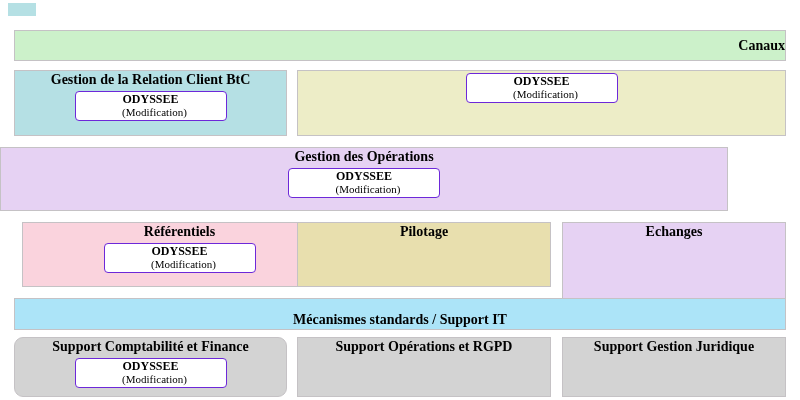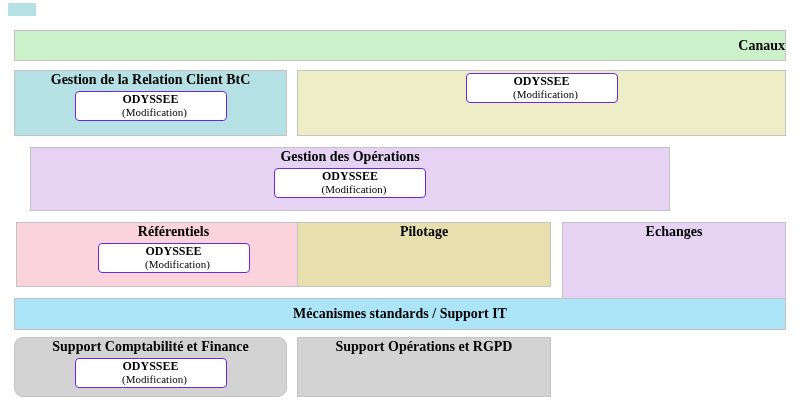--- a/index.html
+++ b/index.html
@@ -52,22 +52,22 @@
   .app-detail {
     font-size: 11px;
     line-height: 12px;
     margin-left: 8px;
   }
   
   #b-corner      { left: 8px;   top: 3px;   width: 28px;  height: 13px; border: none; }
   #b-canaux      { left: 14px;  top: 30px;  width: 772px; height: 31px; }
   #b-grc         { left: 14px;  top: 70px;  width: 273px; height: 66px; }
   #b-partenaire  { left: 297px; top: 70px;  width: 489px; height: 66px; }
-  #b-operations  { left: 30px;  top: 147px; width: 640px; height: 64px; }
-  #b-referentiels{ left: 16px;  top: 222px; width: 315px; height: 65px; }
+  #b-operations  { left: 0;  top: 147px; width: 728px; height: 64px; }
+  #b-referentiels{ left: 22px;  top: 222px; width: 315px; height: 65px; }
   #b-pilotage    { left: 297px; top: 222px; width: 254px; height: 65px; }
   #b-echanges    { left: 562px; top: 222px; width: 224px; height: 81px; }
   #b-mecanismes  { left: 14px;  top: 298px; width: 772px; height: 32px; }
   #b-compta      { left: 14px;  top: 337px; width: 273px; height: 60px; border-radius: 9px; }
   #b-conformite  { left: 297px; top: 337px; width: 254px; height: 60px; }
   #b-juridique   { left: 562px; top: 337px; width: 224px; height: 60px; }
 </style>
 </head>
 <body>
 
@@ -111,30 +111,33 @@
   </div>
 
   <div class="block" id="b-pilotage" style="background-color: rgb(232, 223, 174);">
     <div class="block-label">Pilotage</div>
   </div>
 
   <div class="block" id="b-echanges" style="background-color: rgb(230, 210, 243);">
     <div class="block-label">Echanges</div>
   </div>
 
-  <div class="block band" id="b-mecanismes" style="background-color: rgb(172, 228, 248);">
+  <div class="block band" id="b-mecanismes" style="background-color: rgb(172, 228, 248); align-items: flex-end;">
     <div class="block-label">Mécanismes standards / Support IT</div>
   </div>
 
   <div class="block" id="b-compta" style="background-color: rgb(211, 211, 211);">
     <div class="block-label">Support Comptabilité et Finance</div>
     <div class="app-chip">
       <div class="app-name">ODYSSEE</div>
       <div class="app-detail">(Modification)</div>
     </div>
   </div>
 
   <div class="block" id="b-conformite" style="background-color: rgb(211, 211, 211);">
     <div class="block-label">Support Opérations et RGPD</div>
   </div>
 
+  <div class="block" id="b-juridique" style="background-color: rgb(211, 211, 211);">
+    <div class="block-label">Support Gestion Juridique</div>
+  </div>
 
 </div>
 
 </body></html>

